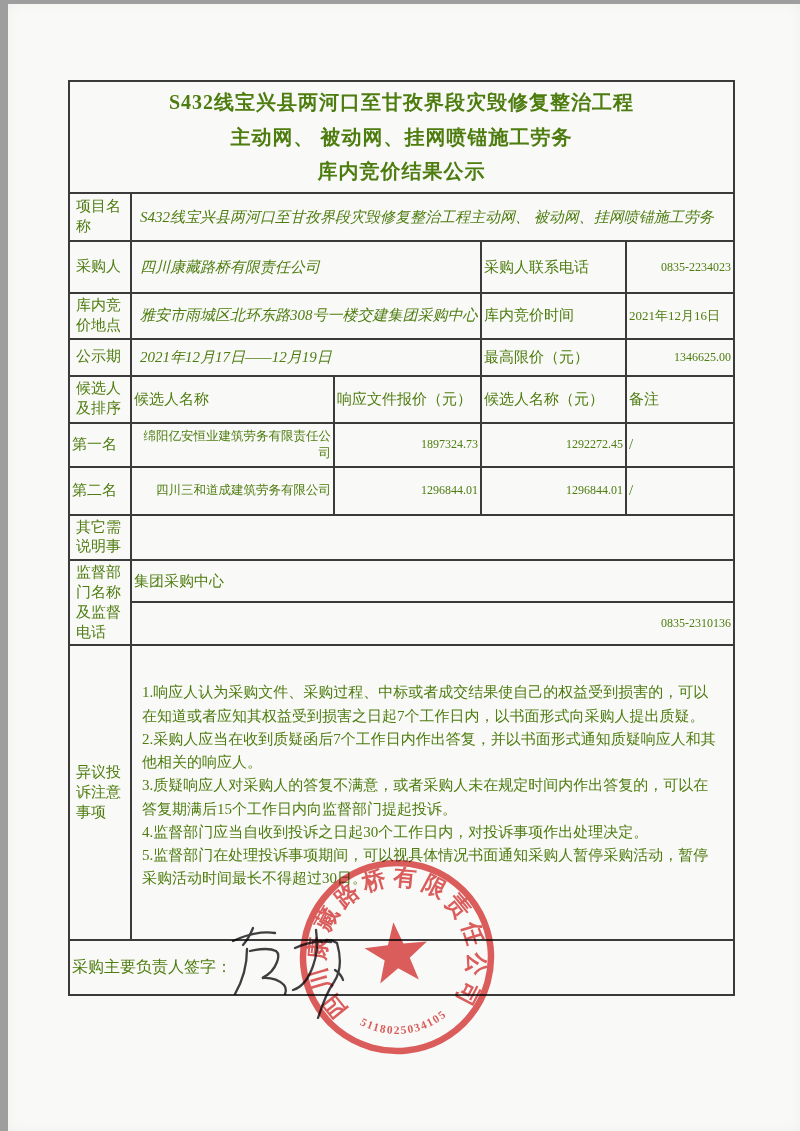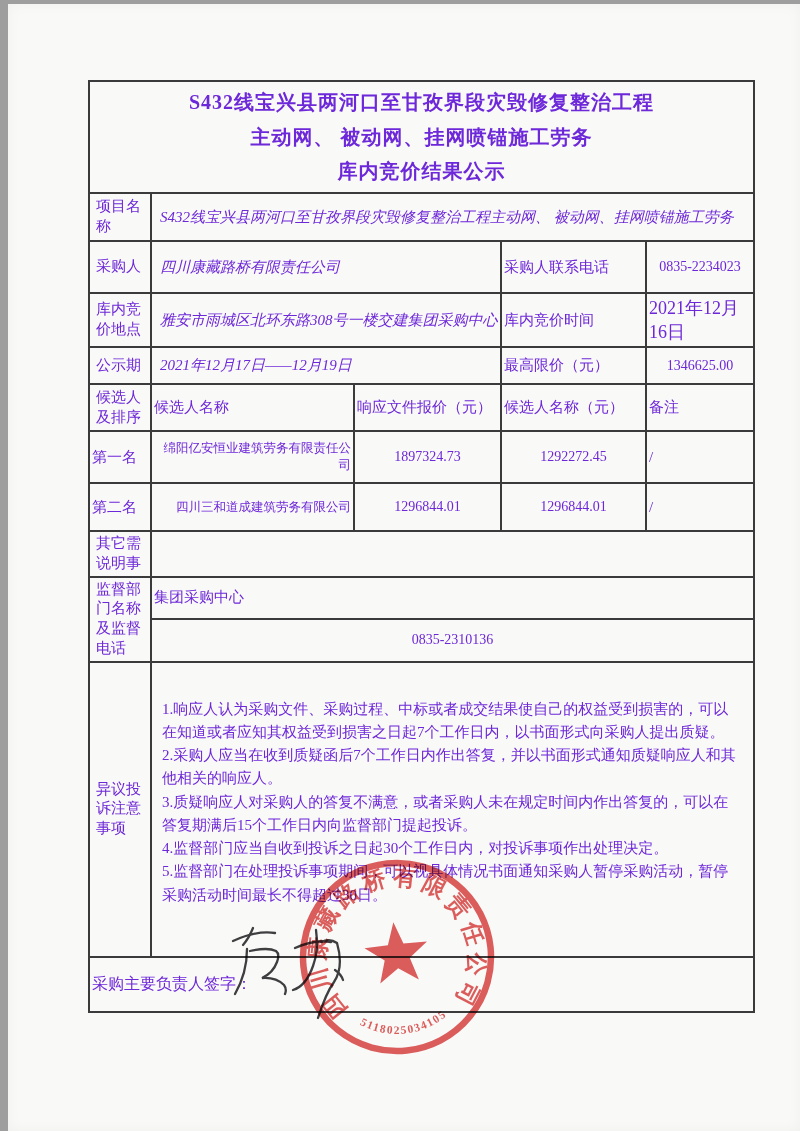--- a/index.html
+++ b/index.html
@@ -10,37 +10,36 @@
     overflow:hidden;
   }
   .scan-page {
     position:absolute; left:8px; top:4px; width:792px; height:1127px;
     background:#f9f9f7;
     box-shadow: inset 0 0 14px rgba(0,0,0,0.04);
   }
   table.doc-table {
     position:absolute; left:60px; top:76px;
     width:665px; border-collapse:collapse; table-layout:fixed;
-    color:#6d28d9;
-    margin-left:20px;
+    color:#4d7c0f;
   }
   .doc-table td {
     border:2px solid #3b3b3b;
     padding:2px; font-size:15px; overflow:hidden;
     vertical-align:middle;
   }
   td.title-cell {
     text-align:center; font-weight:bold; font-size:20px; line-height:1.72;
     letter-spacing:1px;
   }
   td.lab { text-align:left; padding-left:6px; padding-right:2px; line-height:1.32; }
   td.val-l { text-align:left; padding-left:8px;font-style:italic; }
   td.c { text-align:left; }
   td.name-cell { font-size:12.5px; text-align:right; letter-spacing:0; }
-  td.num { text-align:center; font-size:14px; }
+  td.num { text-align:right; font-size:12px; }
   td.objection-cell { padding:10px 10px 24px 10px; line-height:1.55; font-size:15px; }
   .objection-cell .obj-line { text-align:left; }
   td.sign-cell { font-size:16px; }
   .stamp-svg {
     position:absolute; left:274px; top:838px; width:230px; height:230px;
     opacity:0.82; mix-blend-mode:multiply;
     transform:rotate(-6deg);
     pointer-events:none;
   }
   .signature-svg {
@@ -82,39 +81,39 @@
       <td class="lab">采购人</td>
       <td colspan="2" class="val-l">四川康藏路桥有限责任公司</td>
       <td class="c">采购人联系电话</td>
       <td class="c num">0835-2234023</td>
     </tr>
 
     <tr style="height:44px">
       <td class="lab">库内竞价地点</td>
       <td colspan="2" class="val-l">雅安市雨城区北环东路308号一楼交建集团采购中心</td>
       <td class="c">库内竞价时间</td>
-      <td class="c" style="font-size:18px">2021年12月16日</td>
+      <td class="c" style="font-size:13px">2021年12月16日</td>
     </tr>
 
     <tr style="height:37px">
       <td class="lab">公示期</td>
       <td colspan="2" class="val-l">2021年12月17日——12月19日</td>
       <td class="c">最高限价（元）</td>
       <td class="num">1346625.00</td>
     </tr>
 
     <tr style="height:47px">
       <td class="lab">候选人及排序</td>
       <td class="c">候选人名称</td>
       <td class="c">响应文件报价（元）</td>
       <td class="c">候选人名称（元）</td>
       <td class="c">备注</td>
     </tr>
 
-    <tr style="height:52px">
+    <tr style="height:44px">
       <td class="c">第一名</td>
       <td class="name-cell">绵阳亿安恒业建筑劳务有限责任公司</td>
       <td class="num">1897324.73</td>
       <td class="num">1292272.45</td>
       <td class="c">/</td>
     </tr>
 
     <tr style="height:48px">
       <td class="c">第二名</td>
       <td class="name-cell">四川三和道成建筑劳务有限公司</td>

